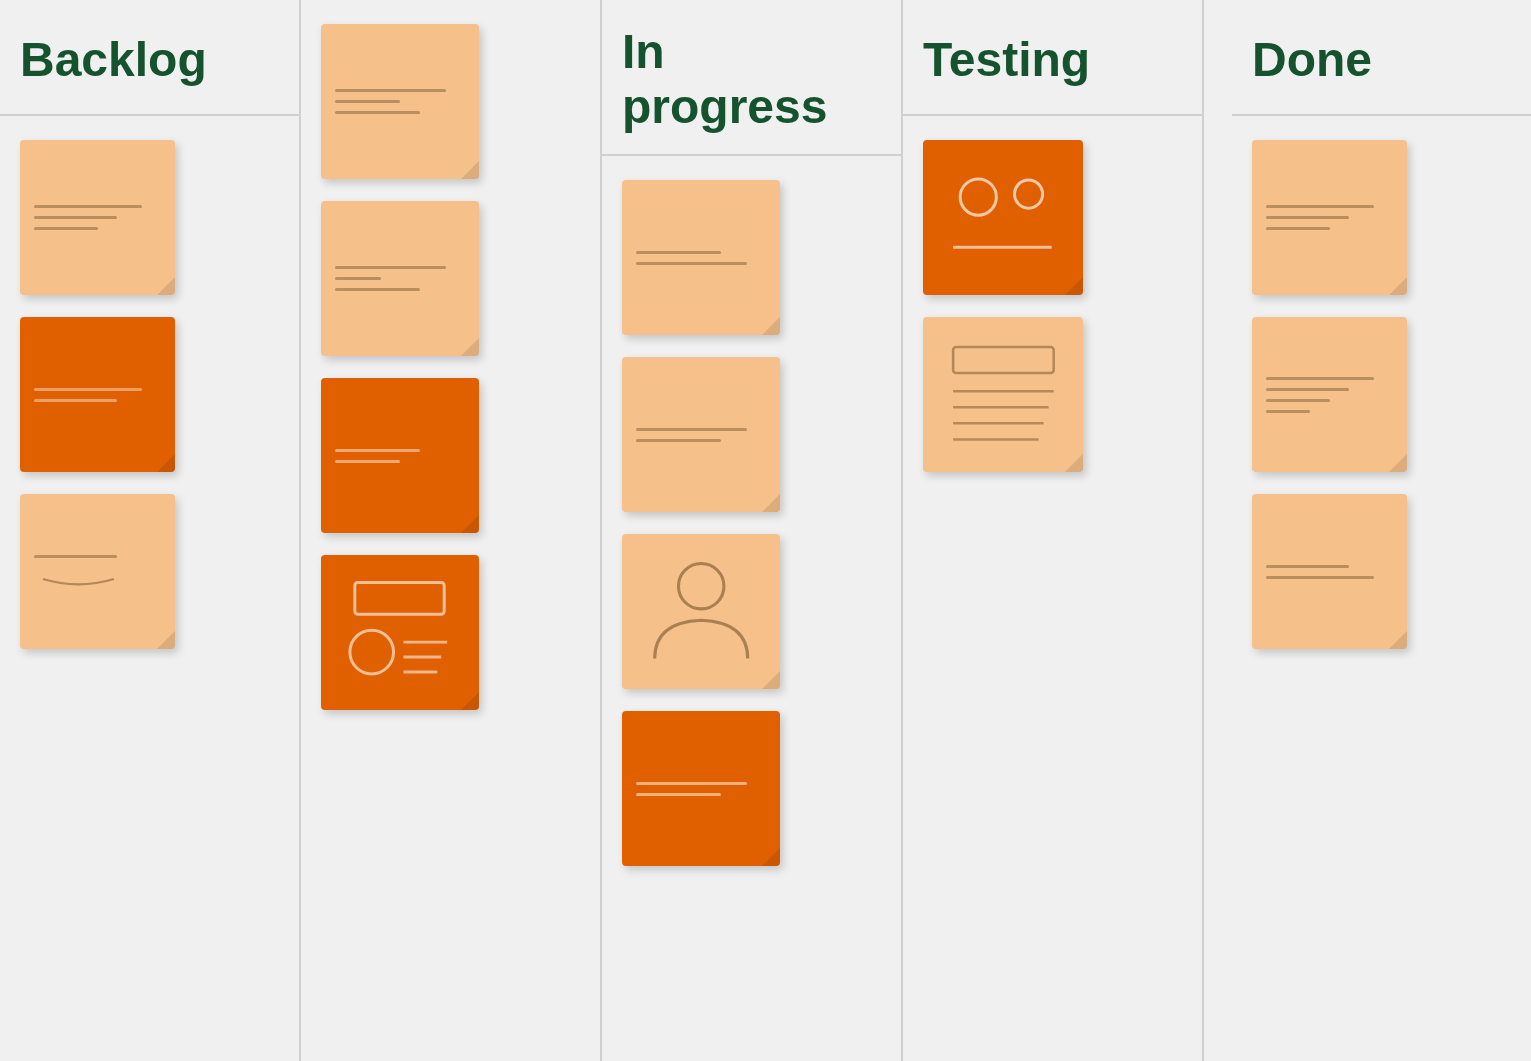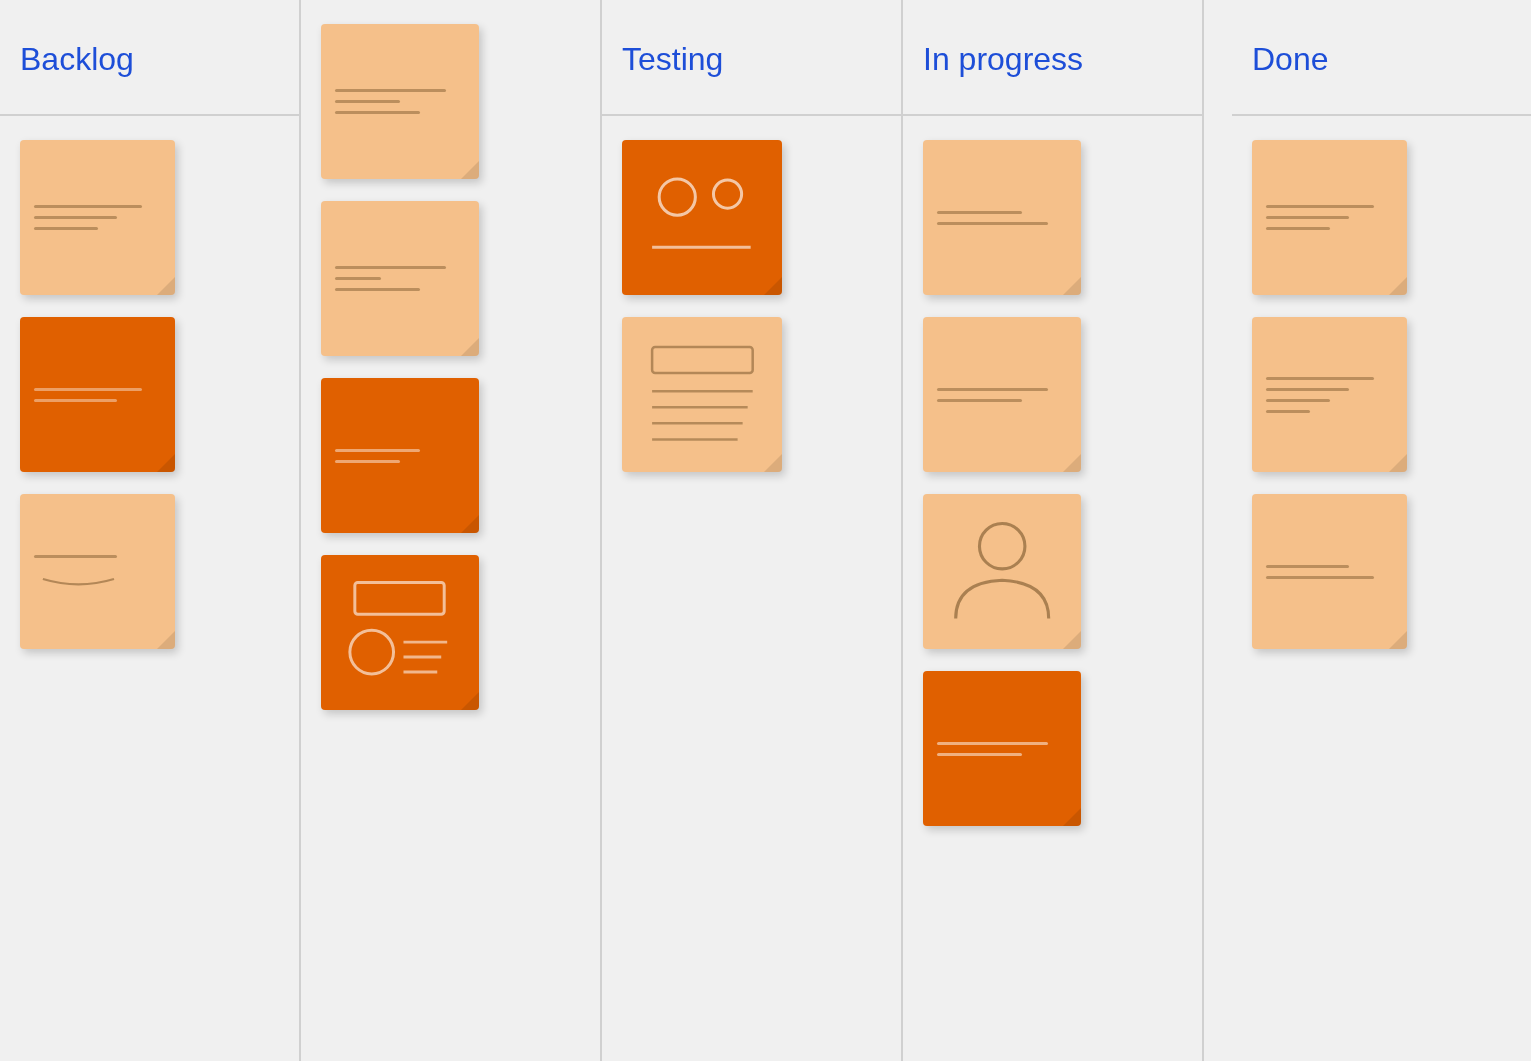--- a/index.html
+++ b/index.html
@@ -32,23 +32,23 @@
     .column-header {
       padding: 24px 20px 20px 20px;
       border-bottom: 2px solid #d0d0d0;
       min-height: 116px;
       display: flex;
       align-items: center;
       background: #f0f0f0;
     }
 
     .column-header h2 {
-      font-size: 32px;
-      font-weight: 400;
-      color: #1d4ed8;
+      font-size: 48px;
+      font-weight: 700;
+      color: #14532d;
       font-family: 'Arial Black', Arial, sans-serif;
     }
 
     .column-body {
       padding: 24px 20px;
       display: flex;
       flex-direction: column;
       gap: 22px;
       flex: 1;
     }
@@ -180,20 +180,59 @@
 
           <line x1="74" y1="75" x2="118" y2="75" stroke="rgba(255,255,255,0.55)" stroke-width="3"></line>
           <line x1="74" y1="90" x2="112" y2="90" stroke="rgba(255,255,255,0.55)" stroke-width="3"></line>
           <line x1="74" y1="105" x2="108" y2="105" stroke="rgba(255,255,255,0.55)" stroke-width="3"></line>
         </svg>
       </div>
 
     </div>
   </div>
 
+  <div class="column inprog-col">
+    <div class="column-header">
+      <h2>In progress</h2>
+    </div>
+    <div class="column-body">
+
+      <div class="card card-light">
+        <div class="lines">
+          <div class="line l-med"></div>
+          <div class="line l-full"></div>
+        </div>
+      </div>
+
+      <div class="card card-light">
+        <div class="lines">
+          <div class="line l-full"></div>
+          <div class="line l-med"></div>
+        </div>
+      </div>
+
+      <div class="card card-light">
+        <svg viewBox="0 0 120 120" style="width:80%;height:80%">
+
+          <circle cx="60" cy="35" r="22" stroke="rgba(80,50,10,0.45)" stroke-width="3" fill="none"></circle>
+
+          <path d="M15 105 Q15 70 60 68 Q105 70 105 105" stroke="rgba(80,50,10,0.45)" stroke-width="3" fill="none"></path>
+        </svg>
+      </div>
+
+      <div class="card card-dark">
+        <div class="lines">
+          <div class="line l-full" style="background:rgba(255,255,255,0.5)"></div>
+          <div class="line l-med" style="background:rgba(255,255,255,0.5)"></div>
+        </div>
+      </div>
+
+    </div>
+  </div>
+
   <div class="column testing-col">
     <div class="column-header">
       <h2>Testing</h2>
     </div>
     <div class="column-body">
 
       <div class="card card-dark">
         <svg viewBox="0 0 140 130" style="width:88%;height:88%">
 
           <circle cx="45" cy="45" r="18" stroke="rgba(255,255,255,0.65)" stroke-width="3" fill="none"></circle>
@@ -212,59 +251,20 @@
           <line x1="20" y1="62" x2="120" y2="62" stroke="rgba(80,50,10,0.38)" stroke-width="2.5"></line>
           <line x1="20" y1="78" x2="115" y2="78" stroke="rgba(80,50,10,0.38)" stroke-width="2.5"></line>
           <line x1="20" y1="94" x2="110" y2="94" stroke="rgba(80,50,10,0.38)" stroke-width="2.5"></line>
           <line x1="20" y1="110" x2="105" y2="110" stroke="rgba(80,50,10,0.38)" stroke-width="2.5"></line>
         </svg>
       </div>
 
     </div>
   </div>
 
-  <div class="column inprog-col">
-    <div class="column-header">
-      <h2>In progress</h2>
-    </div>
-    <div class="column-body">
-
-      <div class="card card-light">
-        <div class="lines">
-          <div class="line l-med"></div>
-          <div class="line l-full"></div>
-        </div>
-      </div>
-
-      <div class="card card-light">
-        <div class="lines">
-          <div class="line l-full"></div>
-          <div class="line l-med"></div>
-        </div>
-      </div>
-
-      <div class="card card-light">
-        <svg viewBox="0 0 120 120" style="width:80%;height:80%">
-
-          <circle cx="60" cy="35" r="22" stroke="rgba(80,50,10,0.45)" stroke-width="3" fill="none"></circle>
-
-          <path d="M15 105 Q15 70 60 68 Q105 70 105 105" stroke="rgba(80,50,10,0.45)" stroke-width="3" fill="none"></path>
-        </svg>
-      </div>
-
-      <div class="card card-dark">
-        <div class="lines">
-          <div class="line l-full" style="background:rgba(255,255,255,0.5)"></div>
-          <div class="line l-med" style="background:rgba(255,255,255,0.5)"></div>
-        </div>
-      </div>
-
-    </div>
-  </div>
-
   <div class="column done-col">
     <div class="column-header">
       <h2>Done</h2>
     </div>
     <div class="column-body">
 
       <div class="card card-light">
         <div class="lines">
           <div class="line l-full"></div>
           <div class="line l-med"></div>

